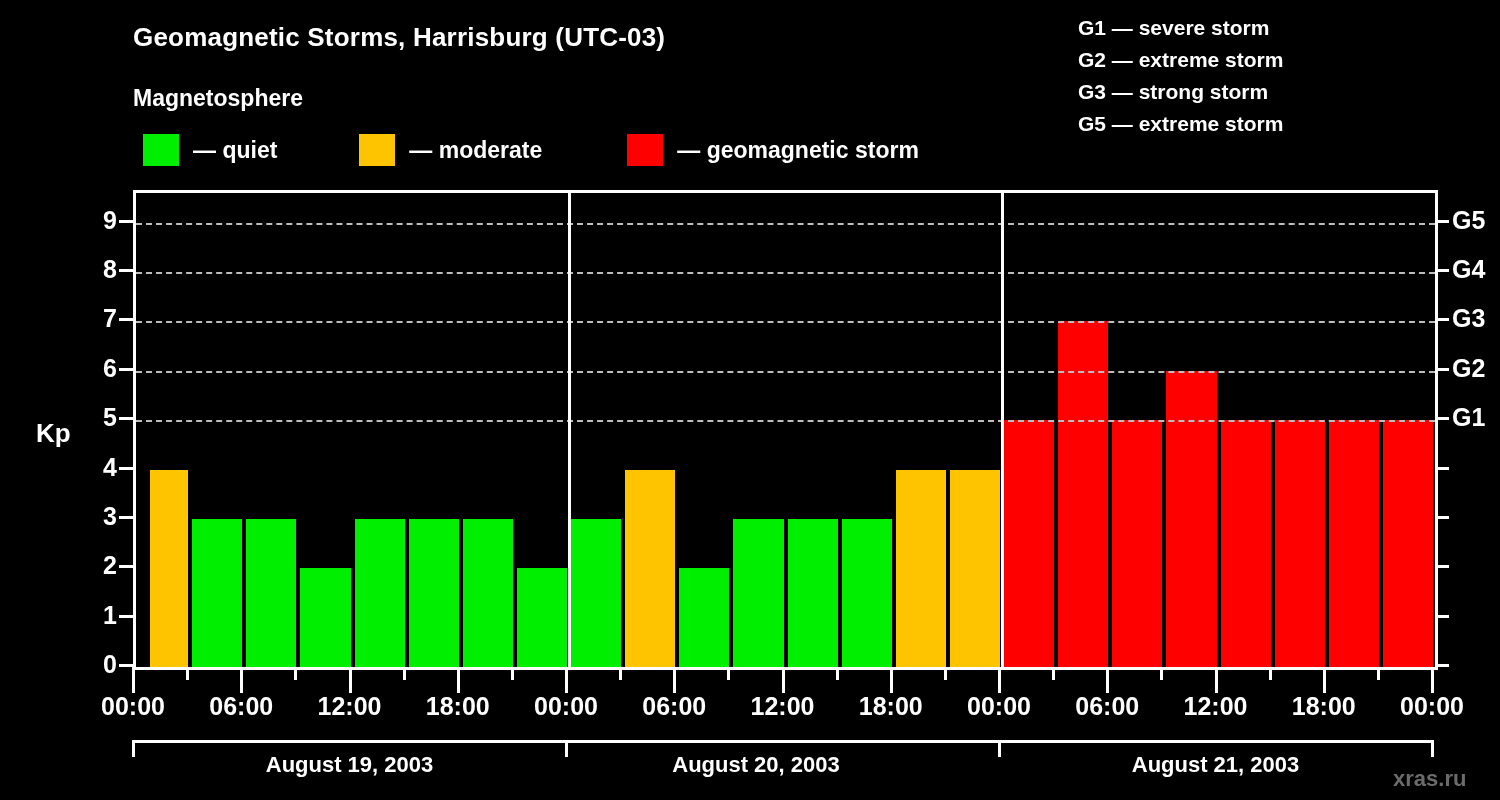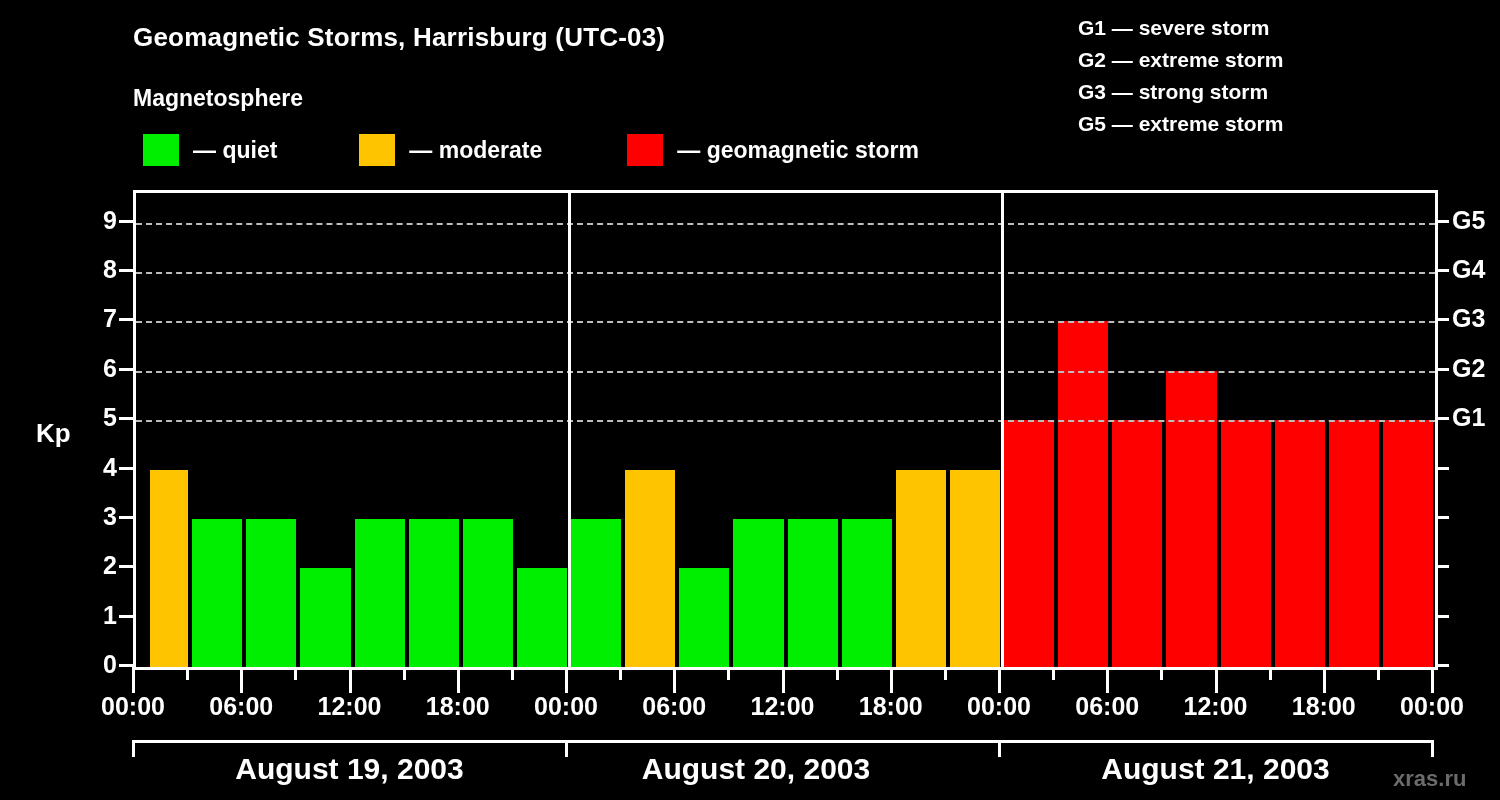--- a/index.html
+++ b/index.html
@@ -95,21 +95,21 @@
 
   
   .daybar{
     position:absolute;top:740px;height:3px;background:#fff;
   }
   .daytick{
     position:absolute;top:740px;width:3px;height:17px;background:#fff;
   }
   .dayname{
     position:absolute;top:752px;
-    font-size:30px;font-weight:bold;white-space:nowrap;
+    font-size:22px;font-weight:bold;white-space:nowrap;
     transform:translateX(-50%);
   }
 
   .watermark{
     position:absolute;left:1393px;top:766px;
     font-size:22px;font-weight:bold;color:#6b6b6b;
   }
 </style>
 </head>
 <body>

